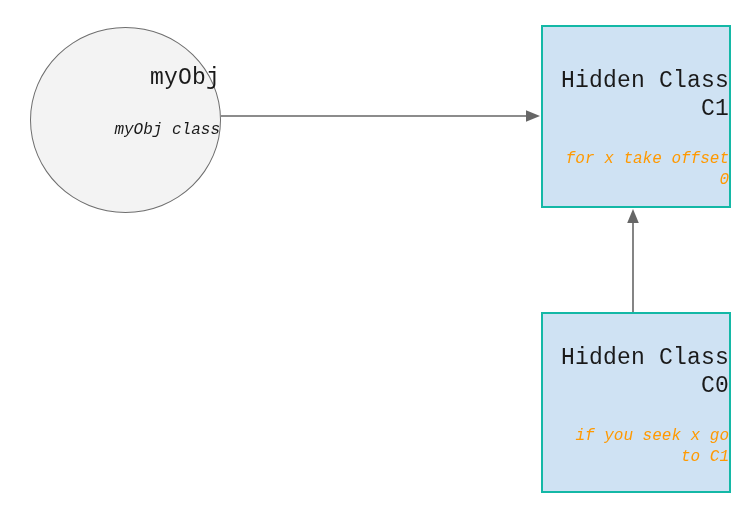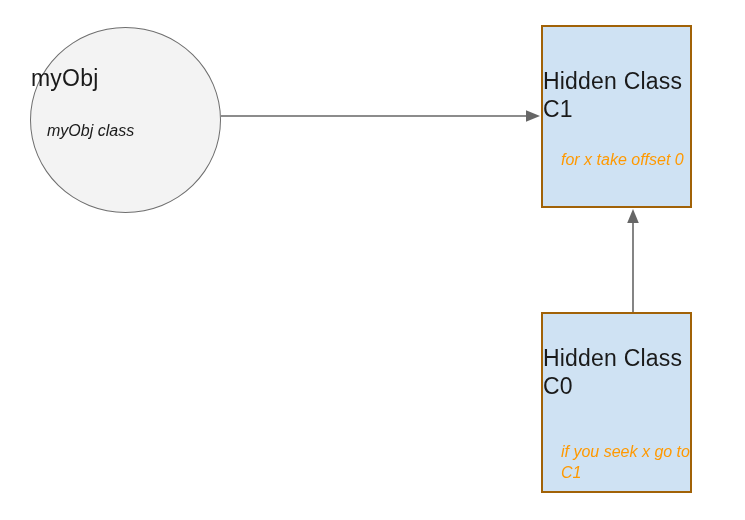--- a/index.html
+++ b/index.html
@@ -26,35 +26,36 @@
     stroke: #666666;
     stroke-width: 1.6;
   }
   .edges polygon {
     fill: #666666;
     stroke: none;
   }
   .node {
     position: absolute;
     box-sizing: border-box;
-    text-align: left;
+    text-align: right;
+    font-family: Liberation Mono, monospace;
   }
   .ellipse {
     left: 30px;
     top: 27px;
     width: 191px;
     height: 186px;
     background: #f3f3f3;
     border: 1px solid #6e6e6e;
     border-radius: 50%;
   }
   .box {
-    width: 151px;
+    width: 190px;
     background: #cfe2f3;
-    border: 2px solid #a16207;
+    border: 2px solid #14b8a6;
   }
   .box.c1 {
     left: 541px;
     top: 25px;
     height: 183px;
   }
   .box.c0 {
     left: 541px;
     top: 312px;
     height: 181px;
@@ -81,21 +82,21 @@
     color: #1a1a1a;
   }
   .ellipse .class-label { top: 92px; }
   .ellipse .property-label { top: 128px; color: #ff0000; }
   .box .note {
     left: 18px;
     right: 0;
     color: #ff9900;
   }
   .box.c1 .note { top: 122px; }
-  .box.c0 .note { top: 112px; margin-top: 15px; }
+  .box.c0 .note { top: 112px; }
 </style>
 </head>
 <body>
 
 <div class="canvas">
 
   <svg class="edges" viewBox="0 0 745 520" xmlns="http://www.w3.org/2000/svg">
     <g>
       <line x1="221" y1="116" x2="528" y2="116"></line>
       <polygon points="540,116 526,110.2 526,121.8"></polygon>

